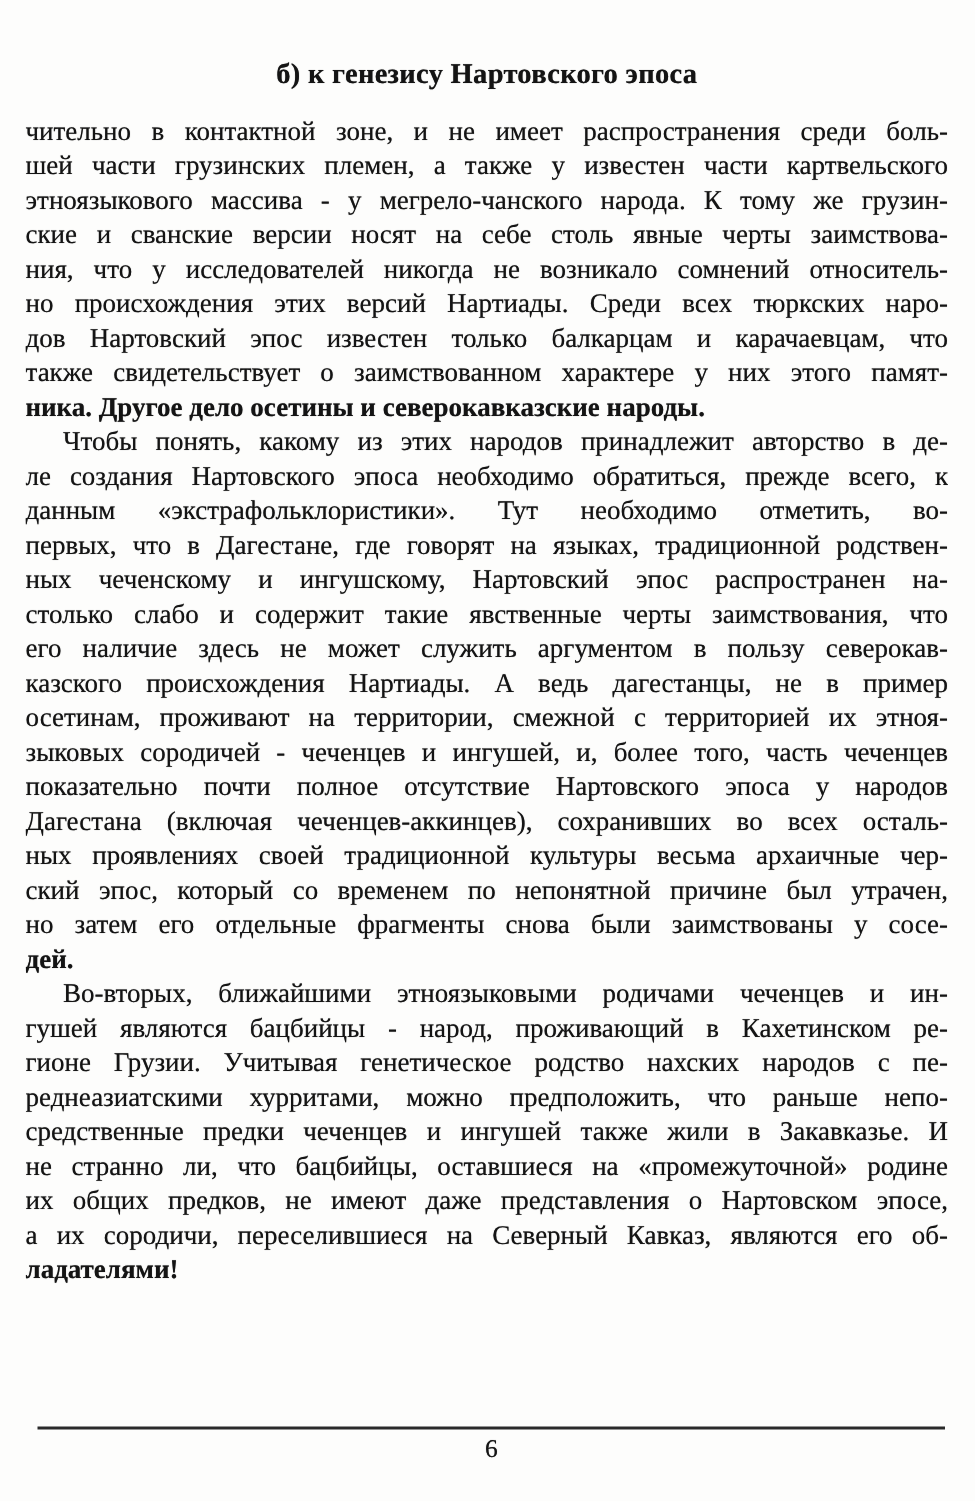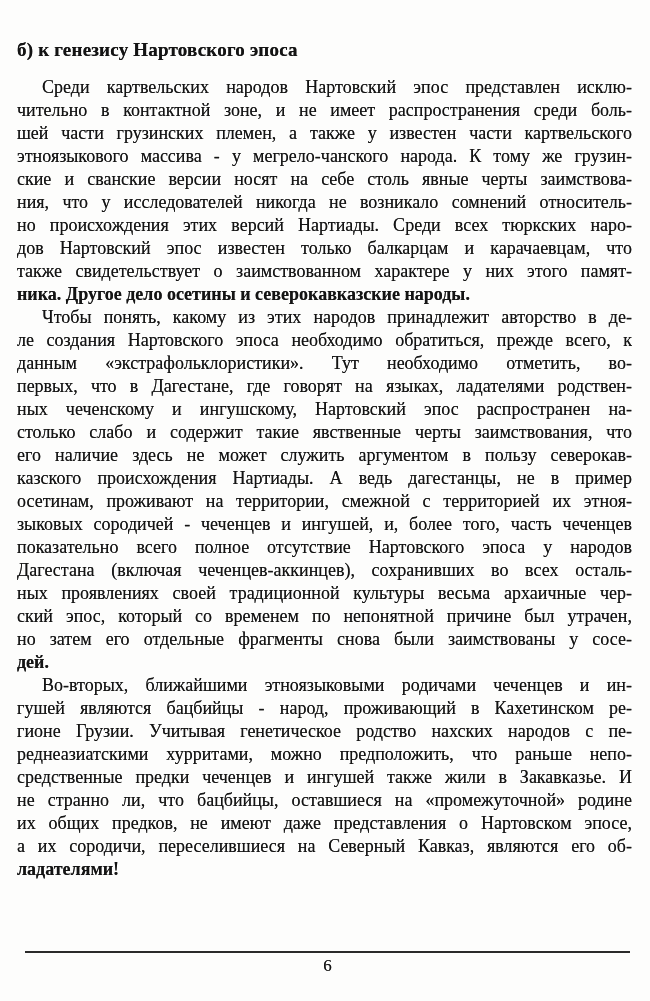--- a/index.html
+++ b/index.html
@@ -12,20 +12,21 @@
     width: 650px;
     height: 1001px;
     background: #fdfdfc;
     color: #141414;
     font-family: "Liberation Serif", "DejaVu Serif", serif;
     overflow: hidden;
     box-sizing: border-box;
     padding: 38px 18px 0 17px;
   }
   .page-title {
+    text-align: center;
     font-weight: bold;
     font-size: 19px;
     line-height: 23px;
     margin: 0 0 15px 0;
     letter-spacing: 0.2px;
     text-shadow: 0 0 0.5px rgba(0,0,0,0.75);
   }
   .body-text {
     font-size: 18px;
     line-height: 23px;
@@ -61,43 +62,42 @@
   }
 </style>
 </head>
 <body>
 
 <div class="page">
   <h1 class="page-title">б) к генезису Нартовского эпоса</h1>
 
   <div class="body-text">
       <div class="para">
-        <div class="line first">Среди картвельских народов Нартовский эпос представлен исклю-</div>
         <div class="line">чительно в контактной зоне, и не имеет распространения среди боль-</div>
         <div class="line">шей части грузинских племен, а также у известен части картвельского</div>
         <div class="line">этноязыкового массива - у мегрело-чанского народа. К тому же грузин-</div>
         <div class="line">ские и сванские версии носят на себе столь явные черты заимствова-</div>
         <div class="line">ния, что у исследователей никогда не возникало сомнений относитель-</div>
         <div class="line">но происхождения этих версий Нартиады. Среди всех тюркских наро-</div>
         <div class="line">дов Нартовский эпос известен только балкарцам и карачаевцам, что</div>
         <div class="line">также свидетельствует о заимствованном характере у них этого памят-</div>
         <div class="line last">ника. Другое дело осетины и северокавказские народы.</div>
       </div>
       <div class="para">
         <div class="line first">Чтобы понять, какому из этих народов принадлежит авторство в де-</div>
         <div class="line">ле создания Нартовского эпоса необходимо обратиться, прежде всего, к</div>
         <div class="line">данным «экстрафольклористики». Тут необходимо отметить, во-</div>
-        <div class="line">первых, что в Дагестане, где говорят на языках, ладателями родствен-</div>
+        <div class="line">первых, что в Дагестане, где говорят на языках, традиционной родствен-</div>
         <div class="line">ных чеченскому и ингушскому, Нартовский эпос распространен на-</div>
         <div class="line">столько слабо и содержит такие явственные черты заимствования, что</div>
         <div class="line">его наличие здесь не может служить аргументом в пользу северокав-</div>
         <div class="line">казского происхождения Нартиады. А ведь дагестанцы, не в пример</div>
         <div class="line">осетинам, проживают на территории, смежной с территорией их этноя-</div>
         <div class="line">зыковых сородичей - чеченцев и ингушей, и, более того, часть чеченцев</div>
-        <div class="line">показательно всего полное отсутствие Нартовского эпоса у народов</div>
+        <div class="line">показательно почти полное отсутствие Нартовского эпоса у народов</div>
         <div class="line">Дагестана (включая чеченцев-аккинцев), сохранивших во всех осталь-</div>
         <div class="line">ных проявлениях своей традиционной культуры весьма архаичные чер-</div>
         <div class="line">ский эпос, который со временем по непонятной причине был утрачен,</div>
         <div class="line">но затем его отдельные фрагменты снова были заимствованы у сосе-</div>
         <div class="line last">дей.</div>
       </div>
       <div class="para">
         <div class="line first">Во-вторых, ближайшими этноязыковыми родичами чеченцев и ин-</div>
         <div class="line">гушей являются бацбийцы - народ, проживающий в Кахетинском ре-</div>
         <div class="line">гионе Грузии. Учитывая генетическое родство нахских народов с пе-</div>

